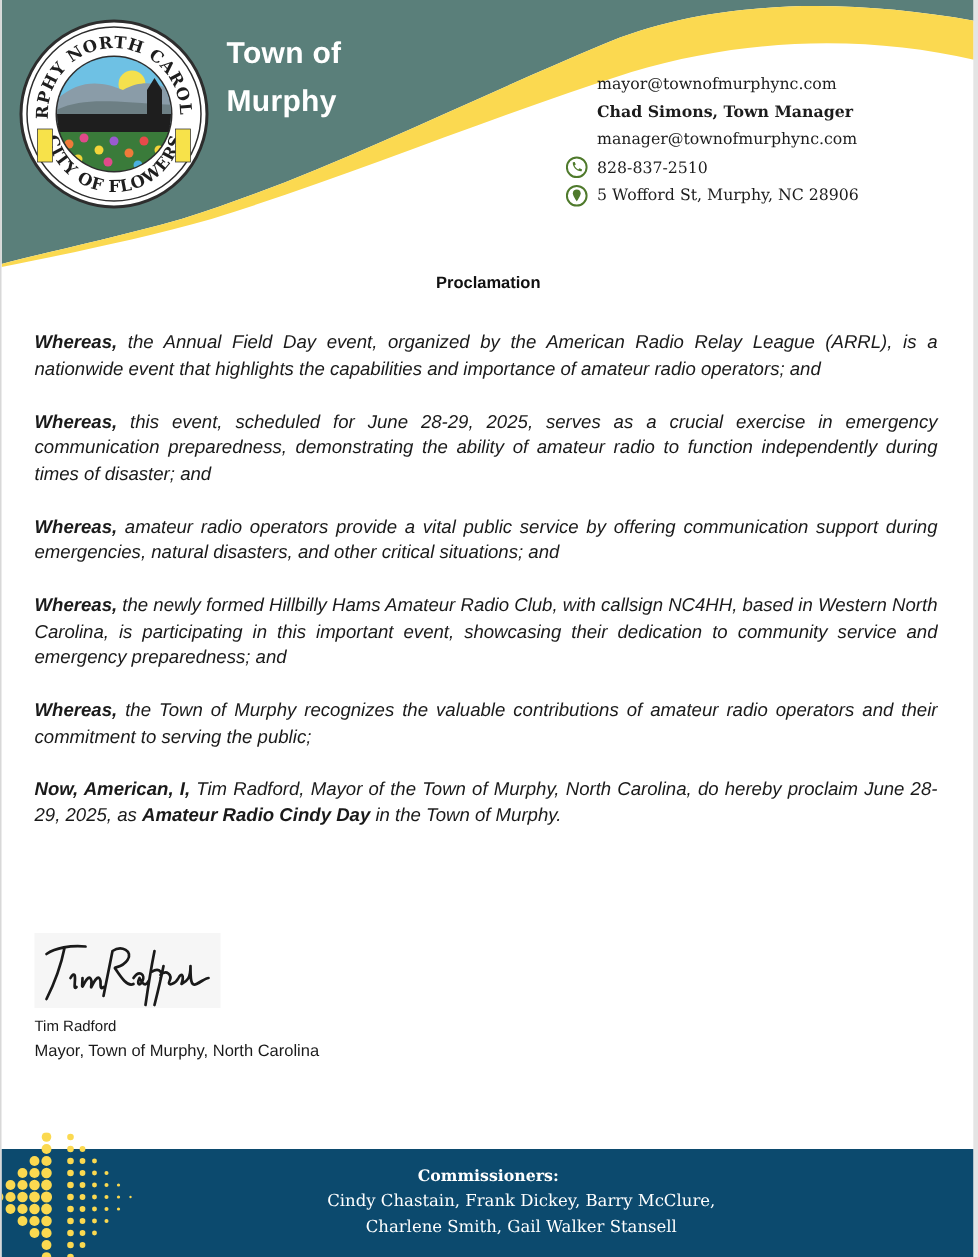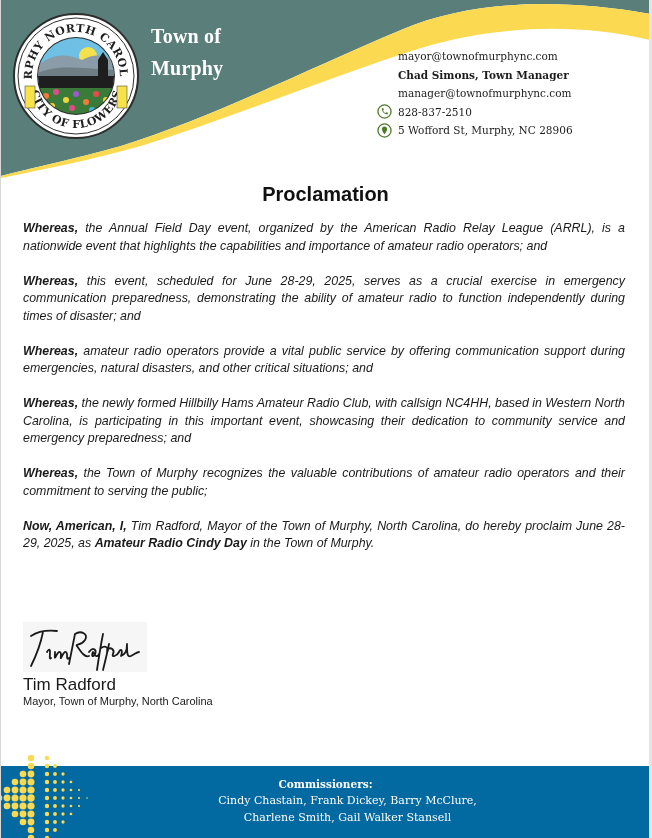--- a/index.html
+++ b/index.html
@@ -4,40 +4,40 @@
   <style>
     * { box-sizing: border-box; margin: 0; padding: 0; }
     html, body { width: 652px; height: 838px; overflow: hidden; background: #e8e8e8; }
     body { position: relative; font-family: "Liberation Sans", sans-serif; color: #1a1a1a; }
     .page { position: absolute; left: 0; top: 0; width: 649px; height: 838px; background: #ffffff; overflow: hidden; border-left: 1px solid #d8d8d8; }
     .right-gutter { position: absolute; right: 0; top: 0; width: 3px; height: 838px; background: #e4e4e4; }
 
     
     .header-svg { position: absolute; left: 0; top: 0; width: 649px; height: 180px; }
     .seal { position: absolute; left: 11px; top: 12px; width: 128px; height: 128px; }
-    .town-title { position: absolute; left: 150px; top: 20px; color: #ffffff; font-family: Liberation Serif, serif; font-weight: bold; font-size: 20px; line-height: 32px; letter-spacing: 0.2px; }
+    .town-title { position: absolute; left: 150px; top: 20px; color: #ffffff; font-family: Liberation Sans, sans-serif; font-weight: bold; font-size: 20px; line-height: 32px; letter-spacing: 0.2px; }
 
     .contact { position: absolute; left: 397px; top: 47px; font-family: "DejaVu Serif", serif; font-size: 10.5px; color: #1c1c1c; }
     .contact .row { height: 18.5px; line-height: 18.5px; white-space: nowrap; display: flex; align-items: center; }
     .contact .bold { font-weight: bold; }
     .contact .icon-row { margin-left: -21px; }
     .contact .ico { width: 15px; height: 15px; margin-right: 6px; display: inline-block; }
 
     
-    .title { position: absolute; top: 183px; left: 0; width: 649px; text-align: center; font-weight: bold; font-size: 20px; color: #111; }
+    .title { position: absolute; top: 183px; left: 0; width: 649px; text-align: center; font-weight: bold; font-size: 11px; color: #111; }
     .body { position: absolute; left: 22px; top: 220px; width: 602px; font-size: 12.4px; line-height: 17.5px; color: #1a1a1a; }
     .body p { text-align: justify; margin-bottom: 17.5px; font-style: italic; }
     .body p .b { font-weight: bold; }
 
     .signature { position: absolute; left: 22px; top: 622px; width: 124px; height: 50px; background: #f6f6f6; }
-    .sig-name { position: absolute; left: 22px; top: 676px; font-size: 17px; line-height: 17.5px; text-align: right; }
+    .sig-name { position: absolute; left: 22px; top: 676px; font-size: 10px; line-height: 17.5px; text-align: right; }
     .sig-title { position: absolute; left: 22px; top: 693px; font-size: 11px; line-height: 17.5px; }
 
     
-    .footer { position: absolute; left: 0; top: 766px; width: 649px; height: 72px; background: #0369a1; color: #ffffff; font-family: "DejaVu Serif", serif; text-align: center; }
+    .footer { position: absolute; left: 0; top: 766px; width: 649px; height: 72px; background: #0c4a6e; color: #ffffff; font-family: "DejaVu Serif", serif; text-align: center; }
     .footer .f-title { font-weight: bold; font-size: 10.5px; padding-top: 10px; line-height: 16px; }
     .footer .f-line { font-size: 11px; line-height: 17px; margin-left: 44px; }
     .dots { position: absolute; left: 0; top: 755px; width: 100px; height: 83px; }
   </style>
 </head>
 <body>
 
 <div class="page">
 
   <svg class="header-svg" viewBox="0 0 649 180" preserveAspectRatio="none">

